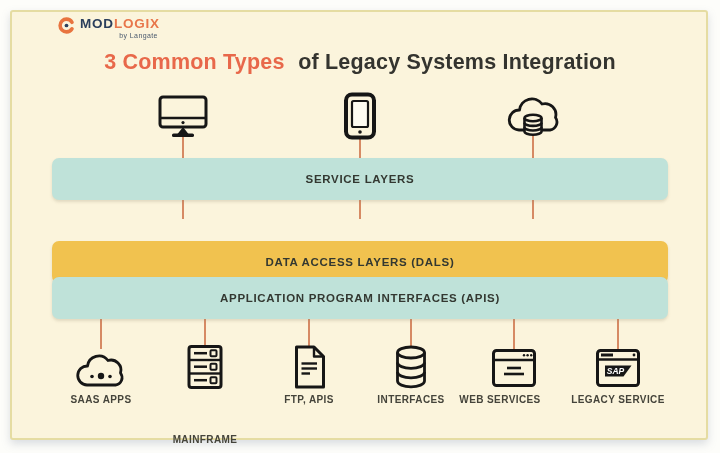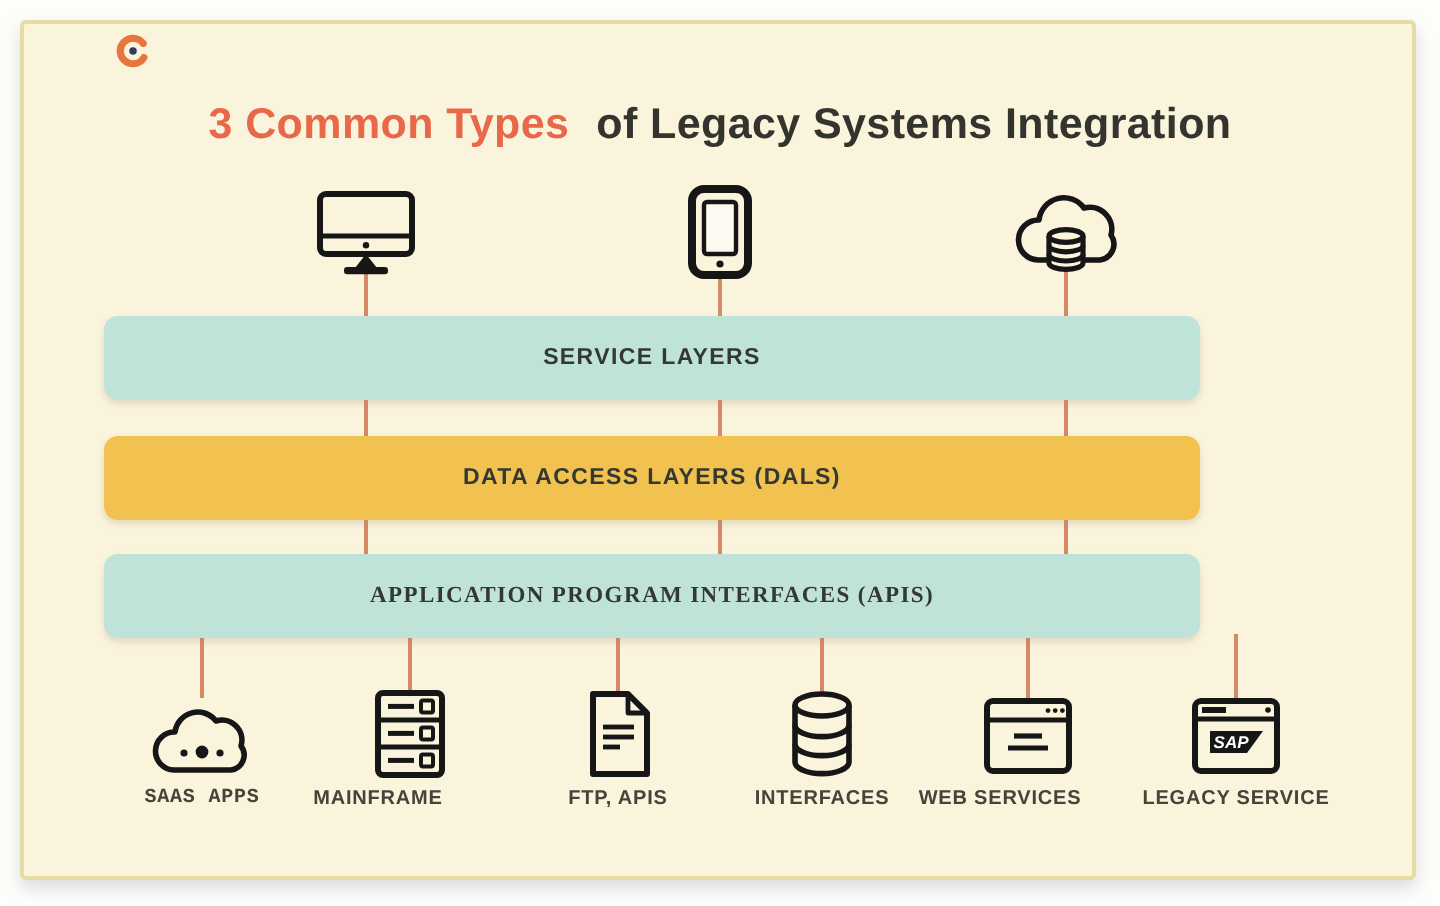--- a/index.html
+++ b/index.html
@@ -25,44 +25,48 @@
   .title{
     position:absolute;left:0;top:50px;width:720px;text-align:center;
     font-size:21.5px;font-weight:800;letter-spacing:.2px;color:#34342f;
   }
   .title .hl{color:#e8684a;}
   .title .rest{margin-left:.34em;}
   
   .vline{position:absolute;width:2px;background:#d68a64;z-index:0;}
   
   .bar{
-    position:absolute;left:52px;width:548px;height:42px;border-radius:7px;z-index:1;
+    position:absolute;left:52px;width:616px;height:42px;border-radius:7px;z-index:1;
     display:flex;align-items:center;justify-content:center;
     font-size:11.5px;font-weight:800;letter-spacing:.7px;color:#333831;
     box-shadow:0 2px 3px rgba(150,140,110,.25);
   }
   .bar.teal{background:#bfe2d9;}
-  .bar.yellow{background:#f1c24f;}
+  .bar.yellow{background:#f1c24f;margin-top:23px;}
   
   .icon{position:absolute;z-index:2;}
   .syslabel{
     position:absolute;top:394px;width:120px;text-align:center;z-index:2;
     font-size:10px;font-weight:700;letter-spacing:.4px;color:#45443b;
   }
 </style>
 </head>
 <body>
 
 <div class="panel"></div>
 
 <div class="logo">
   <svg class="logo-mark" viewBox="0 0 20 20">
     <circle cx="10" cy="10" r="7.5" fill="none" stroke="#e8743f" stroke-width="4.2" stroke-dasharray="38 9" stroke-dashoffset="-4" stroke-linecap="round"></circle>
     <circle cx="10" cy="10" r="2.2" fill="#2b3f5c"></circle>
   </svg>
+  <div class="logo-textblock">
+    <div class="logo-name"><span class="mod">MOD</span><span class="logix">LOGIX</span></div>
+    <div class="logo-tagline">by Langate</div>
+  </div>
 </div>
 
 <div class="title">
   <span class="hl">3 Common Types</span>
   <span class="rest">of Legacy Systems Integration</span>
 </div>
 
 <div class="vline" style="left:182px;top:130px;height:29px;"></div>
 <div class="vline" style="left:359px;top:130px;height:29px;"></div>
 <div class="vline" style="left:532px;top:130px;height:29px;"></div>
@@ -103,21 +107,21 @@
   <path d="M19.5 30.7 a8.5 3.2 0 0 0 17 0" fill="none" stroke="#161616" stroke-width="2.6"></path>
   <path d="M19.5 35.3 a8.5 3.2 0 0 0 17 0" fill="none" stroke="#161616" stroke-width="2.6"></path>
 </svg>
 
 <div class="bar teal" style="top:158px;">
   <span>SERVICE LAYERS</span>
 </div>
 <div class="bar yellow" style="top:218px;">
   <span>DATA ACCESS LAYERS (DALS)</span>
 </div>
-<div class="bar teal" style="top:277px;font-family:Liberation Serif, serif;">
+<div class="bar teal" style="top:277px;">
   <span>APPLICATION PROGRAM INTERFACES (APIS)</span>
 </div>
 
 <svg class="icon" style="left:75px;top:350px;" width="52" height="40" viewBox="0 0 52 40">
   <path d="M12 35 a9.5 9.5 0 0 1 .5-19 a11.5 11.5 0 0 1 20.5-5.5 a10 10 0 0 1 12.5 12.5 a7.5 7.5 0 0 1-5 12 z" fill="#fbf4dc" stroke="#161616" stroke-width="2.8" stroke-linejoin="round"></path>
   <circle cx="17" cy="26.5" r="1.8" fill="#161616"></circle>
   <circle cx="26" cy="26" r="3.2" fill="#161616"></circle>
   <circle cx="35" cy="26.5" r="1.8" fill="#161616"></circle>
 </svg>
 
@@ -160,18 +164,18 @@
 
 <svg class="icon" style="left:595px;top:348px;" width="46" height="40" viewBox="0 0 46 40">
   <rect x="2.5" y="2.5" width="41" height="35" rx="3" fill="#fbf4dc" stroke="#161616" stroke-width="3"></rect>
   <line x1="2.5" y1="11.5" x2="43.5" y2="11.5" stroke="#161616" stroke-width="2.4"></line>
   <rect x="6" y="5.5" width="12" height="3" fill="#161616"></rect>
   <circle cx="39" cy="7" r="1.4" fill="#161616"></circle>
   <path d="M10 17.5 H36.5 L28.5 28.5 H10 Z" fill="#161616"></path>
   <text x="11.8" y="26" font-size="8.5" font-weight="bold" font-style="italic" fill="#ffffff" font-family="Liberation Sans, sans-serif">SAP</text>
 </svg>
 
-<div class="syslabel" style="left:41px;font-family:Liberation Mono, monospace;">SAAS APPS</div>
-<div class="syslabel" style="left:129px;">MAINFRAME</div>
+<div class="syslabel" style="left:41px;">SAAS APPS</div>
+<div class="syslabel" style="left:145px;margin-top:40px;">MAINFRAME</div>
 <div class="syslabel" style="left:249px;">FTP, APIS</div>
 <div class="syslabel" style="left:351px;">INTERFACES</div>
 <div class="syslabel" style="left:440px;">WEB SERVICES</div>
 <div class="syslabel" style="left:558px;">LEGACY SERVICE</div>
 
 </body></html>

